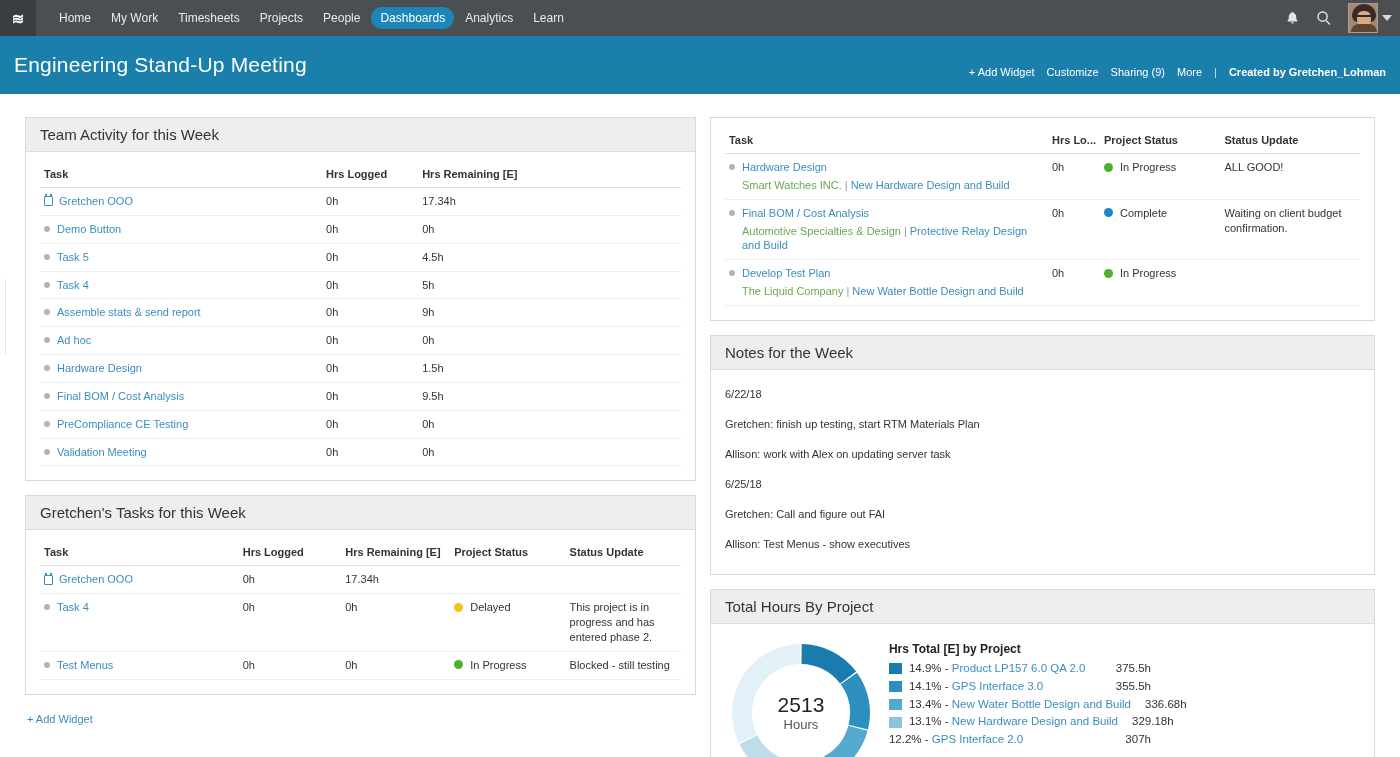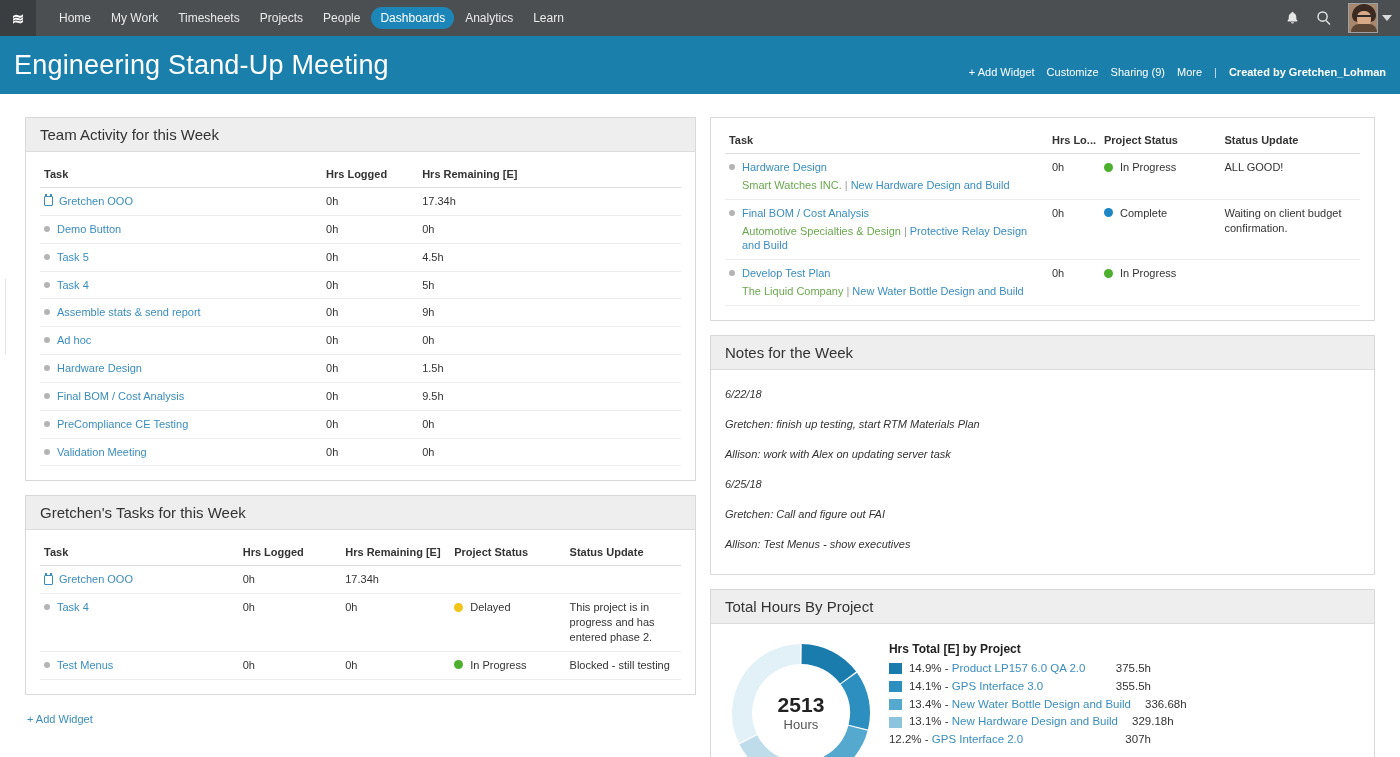--- a/index.html
+++ b/index.html
@@ -40,21 +40,21 @@
   .avatar .glass { position:absolute; left:8px; top:11px; width:14px; height:4px; border-top:2px solid #2b2b2b; }
   .avatar .body { position:absolute; left:2px; bottom:0; width:26px; height:8px; background:#5c4636; border-radius:8px 8px 0 0; }
   .avatar .bg { position:absolute; inset:0; background:linear-gradient(160deg,#cfd6d9 0%,#9fb0b8 60%,#7d8f98 100%); z-index:-1;}
   .caret-down { width:0; height:0; border-left:5px solid transparent; border-right:5px solid transparent; border-top:6px solid #d9dadb; }
 
   
   .dash-header {
     height: 58px; background: #1a7fab; display: flex; align-items: center;
     padding: 0 14px; position: relative;
   }
-  .dash-title { color: #ffffff; font-size: 27px; font-weight: 400; letter-spacing: .2px; }
+  .dash-title { color: #ffffff; font-size: 21px; font-weight: 400; letter-spacing: .2px; }
   .dash-actions {
     margin-left: auto; display: flex; align-items: center; gap: 12px;
     font-size: 11px; color: #ffffff; padding-top: 14px;
   }
   .dash-actions span { cursor: pointer; white-space: nowrap; }
   .dash-actions .sep { opacity: .75; cursor: default; }
   .dash-actions .created { font-weight: bold; cursor: default; }
 
   
   .page { display: flex; gap: 0; padding: 11px; background: #fff; height: 714px; position: relative; }
@@ -102,33 +102,33 @@
   .client { color: #6aa84f; cursor: pointer; }
   .projname { color: #3a8dbd; cursor: pointer; }
   .pipe { color: #999; margin: 0 3px; }
   .status-dot {
     display: inline-block; width: 9px; height: 9px; border-radius: 50%;
     margin-right: 7px; vertical-align: middle; position: relative; top: -1px;
   }
   .nowrap { white-space: nowrap; }
 
   .notes-body { padding: 18px 14px 24px 14px; font-size: 11px; color: #333; }
-  .notes-body p { margin-bottom: 18px; font-style: italic; }
+  .notes-body p { margin-bottom: 18px; }
   .notes-body p:last-child { margin-bottom: 0; }
 
   
   .chart-area { display: flex; align-items: flex-start; padding: 14px 10px 24px 10px; min-height: 175px; }
   .donut-wrap { width: 160px; display: flex; justify-content: center; align-items: center; padding-top: 4px; }
   .donut { position: relative; width: 142px; height: 142px; }
   .donut-center {
     position: absolute; left: 50%; top: 50%; transform: translate(-50%,-50%);
     width: 96px; height: 96px; background: #fff; border-radius: 50%;
     display: flex; flex-direction: column; align-items: center; justify-content: center;
   }
-  .donut-total { font-size: 21px; font-weight: bold; color: #222; line-height: 1.1; }
+  .donut-total { font-size: 21px; font-weight: normal; color: #222; line-height: 1.1; }
   .donut-unit { font-size: 13px; color: #555; margin-top: 1px; }
 
   .legend { margin-left: 8px; padding-top: 4px; }
   .legend-title { font-size: 12px; font-weight: bold; color: #222; margin-bottom: 4px; }
   .legend-row { display: flex; align-items: center; font-size: 11.5px; line-height: 1.55; }
   .swatch { width: 13px; height: 11px; margin-right: 7px; flex: 0 0 13px; }
   .legend-pct { color: #333; white-space: nowrap; }
   .legend-name { color: #3a8dbd; cursor: pointer; white-space: nowrap; }
   .legend-val { margin-left: auto; color: #333; text-align: left; white-space: nowrap; padding-left: 14px; }
   .legend-rows { display: inline-block; }

